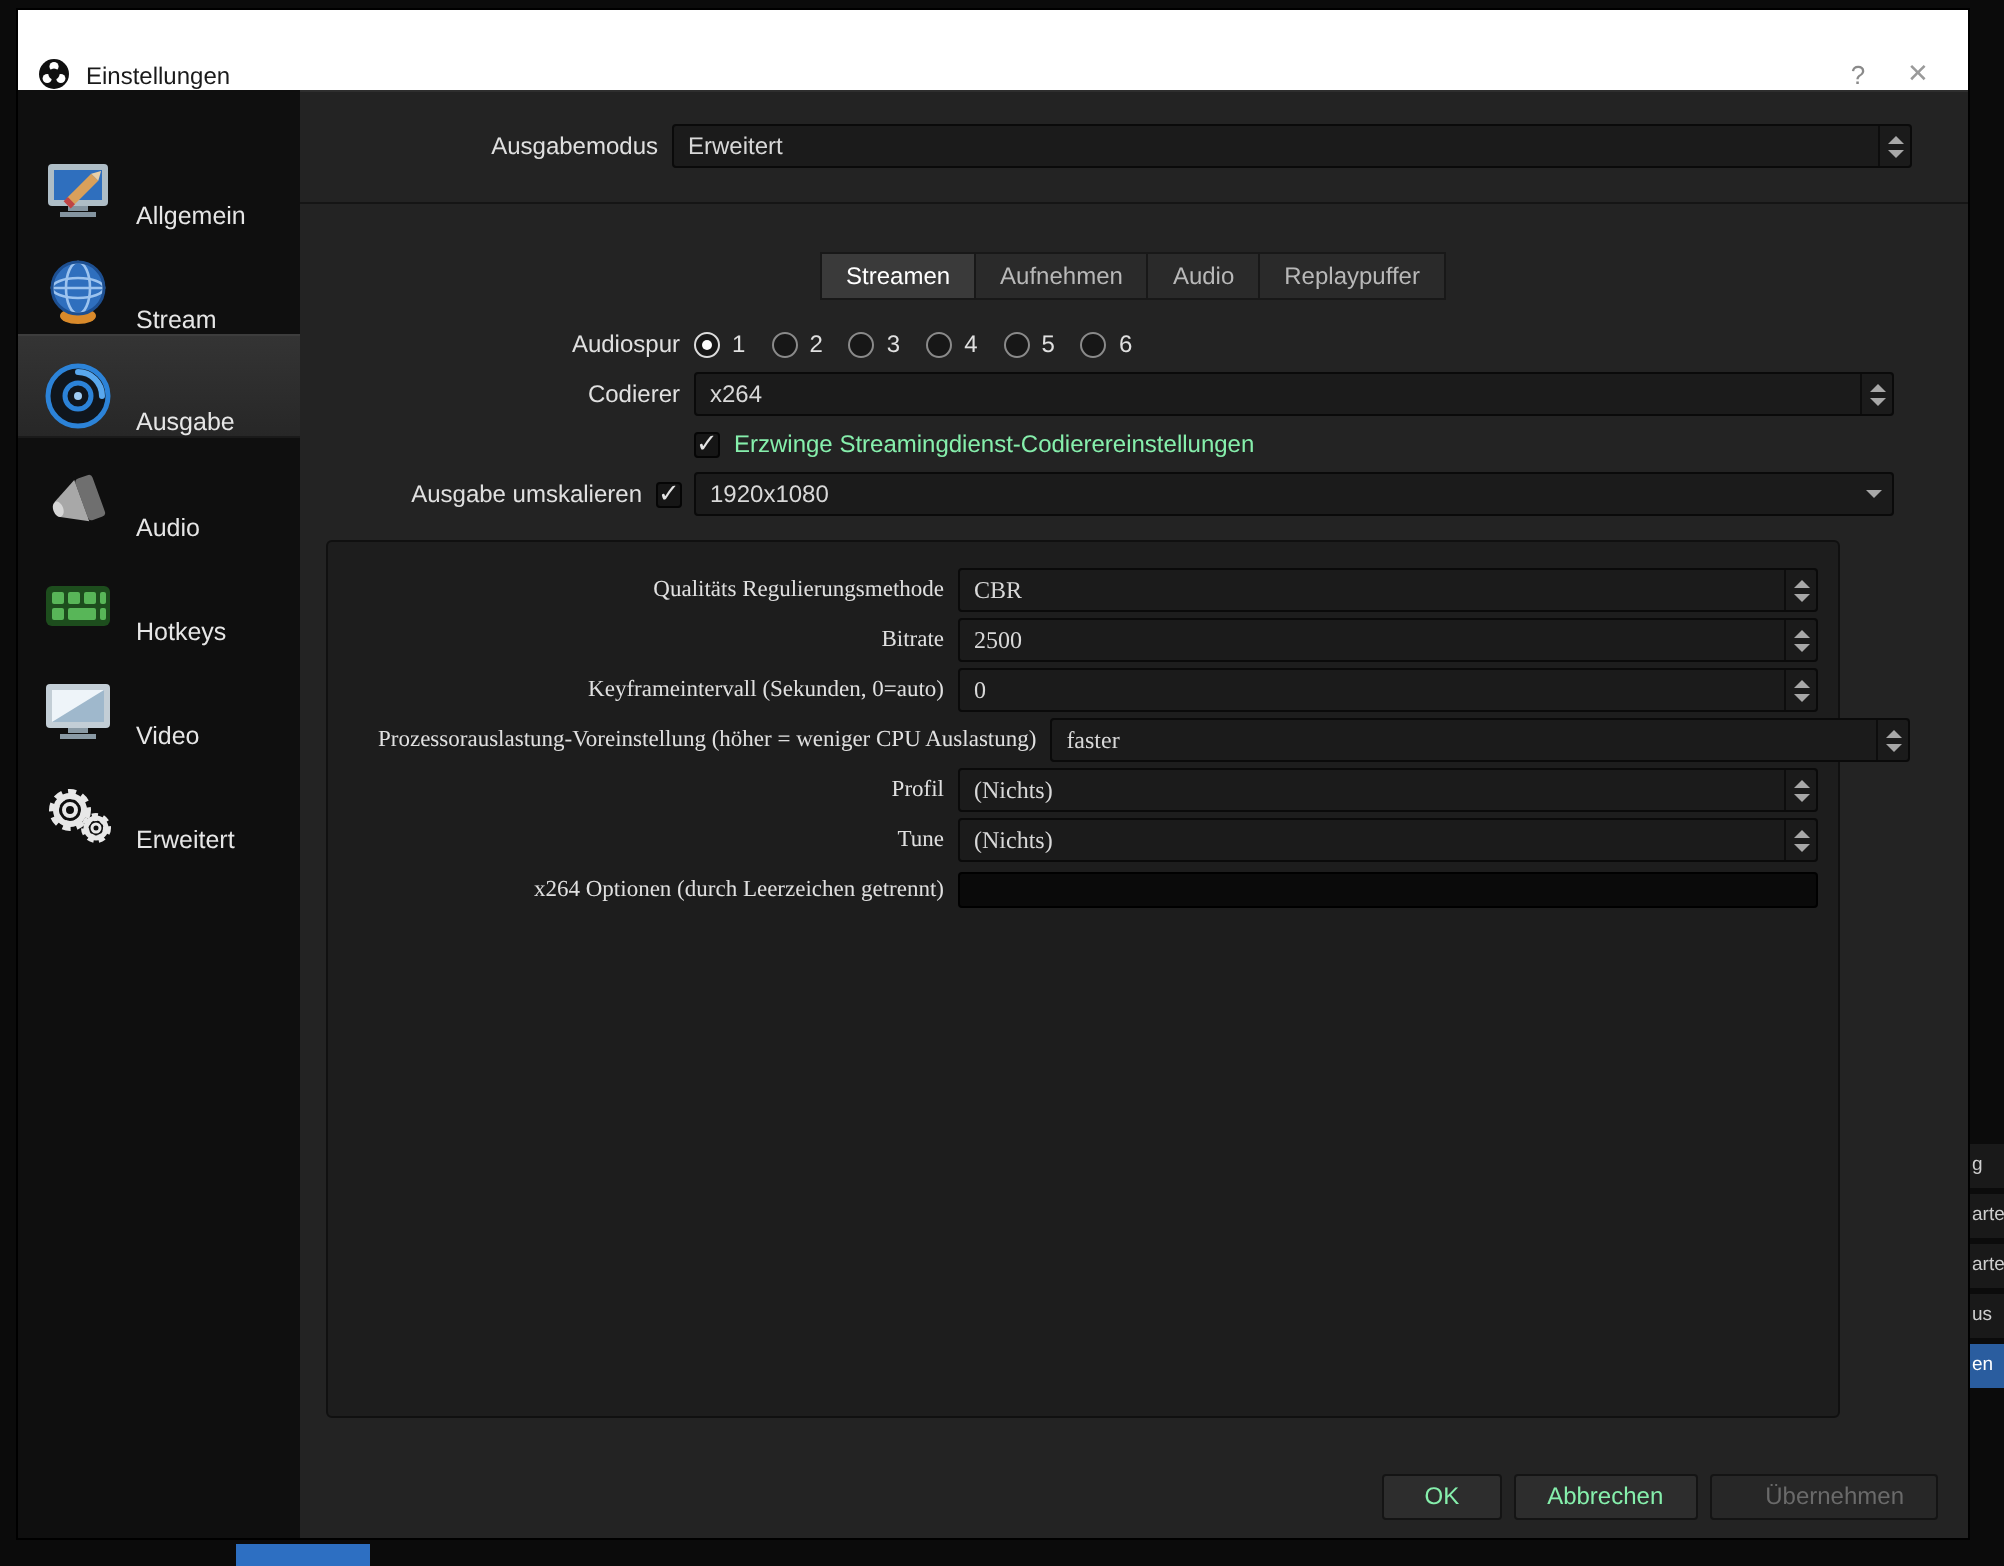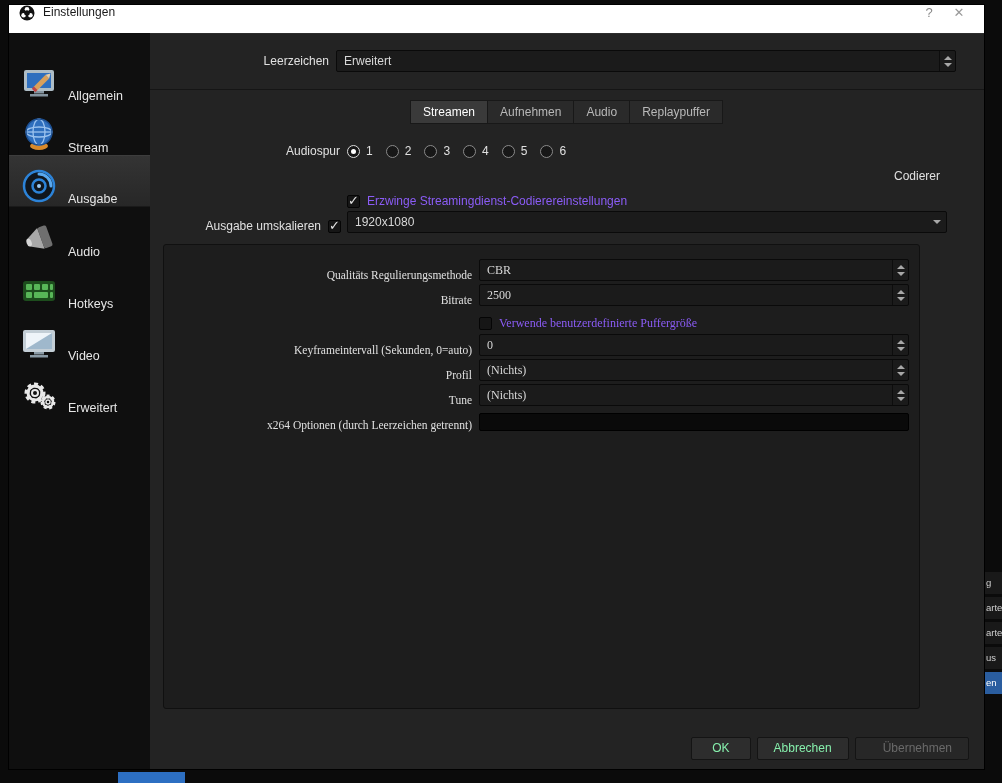--- a/index.html
+++ b/index.html
@@ -11,21 +11,21 @@
   .bg-strip { position:absolute; right:0; top:572px; width:17px; overflow:hidden; }
   .bg-row { width:60px; height:22px; margin-bottom:3px; background:#191919; color:#cfcfcf;
             font-size:9.5px; line-height:22px; padding-left:1px; white-space:nowrap; }
   .bg-row.hl { background:#2a5d9f; color:#fff; }
   .bg-blue-frag { position:absolute; left:118px; top:772px; width:67px; height:11px; background:#2d6fc2; }
 
   
   .dialog { position:absolute; left:8px; top:4px; width:977px; height:766px;
             background:#232323; border:1px solid #000; display:flex; flex-direction:column; }
 
-  .titlebar { height:28px; background:#ffffff; display:flex; align-items:flex-start; padding:0 10px; flex:0 0 auto; }
+  .titlebar { height:40px; background:#ffffff; display:flex; align-items:flex-end; padding:0 10px; flex:0 0 auto; }
   .tb-logo { width:16px; height:16px; margin-right:8px; }
   .tb-title { font-size:12px; color:#1a1a1a; }
   .tb-spacer { flex:1; }
   .tb-btn { width:30px; text-align:center; font-size:13px; color:#8a8a8a; cursor:default; }
   .tb-close { color:#9a9a9a; font-size:13px; }
 
   .dialog-body { flex:1; display:flex; min-height:0; }
 
   
   .sidebar { width:141px; background:#0f0f0f; padding-top:18px; flex:0 0 auto; }
@@ -39,45 +39,45 @@
   .main { flex:1; display:flex; flex-direction:column; background:#232323; min-width:0; }
 
   .top-row { height:57px; display:flex; align-items:center; padding-right:28px;
              border-bottom:1px solid #151515; box-shadow:0 1px 0 #2e2e2e inset; }
   .lbl { margin-left:auto; color:#e0e0e0; font-size:12px; padding-right:7px; white-space:nowrap; }
 
   .ctrl-top { width:620px; flex:0 0 auto; }
   .ctrl-main { width:600px; flex:0 0 auto; }
   .ctrl-grp { width:430px; flex:0 0 auto; }
 
-  .tabbar { display:flex; justify-content:center; margin:10px 0 8px; }
+  .tabbar { display:flex; justify-content:center; margin:24px 0 8px; }
   .tab { padding:4px 12px; background:#2a2a2a; border:1px solid #181818; margin-left:-1px;
          color:#b8b8b8; font-size:12px; cursor:default; }
   .tab.active { background:#3a3a3a; color:#ffffff; }
 
   .content { flex:1; display:flex; flex-direction:column; padding:2px 37px 0 0; min-height:0; }
-  .frow { display:flex; align-items:flex-end; height:24px; margin-bottom:1px;padding-left:25px; }
+  .frow { display:flex; align-items:center; height:24px; margin-bottom:1px;padding-left:25px; }
 
   
   .combo, .spinbox, .textinput {
     height:22px; background:#1b1b1b; border:1px solid #0a0a0a; border-radius:2px;
     display:flex; align-items:center; color:#d8d8d8; font-size:12px; padding-left:7px;
   }
   .combo-val { flex:1; white-space:nowrap; overflow:hidden; }
   .arrows { width:16px; height:100%; border-left:1px solid #0d0d0d; display:flex; flex-direction:column;
             align-items:center; justify-content:center; gap:3px; cursor:default; }
   .tri-up { width:0; height:0; border-left:4px solid transparent; border-right:4px solid transparent; border-bottom:4px solid #a8a8a8; }
   .tri-down { width:0; height:0; border-left:4px solid transparent; border-right:4px solid transparent; border-top:4px solid #a8a8a8; }
   .drop { width:18px; height:100%; display:flex; align-items:center; justify-content:center; cursor:default; }
   .textinput { background:#0a0a0a; height:18px; border:1px solid #000; width:100%; color:#ddd; font-family:inherit; font-size:12px; }
 
   .cb { width:13px; height:13px; background:#161616; border:1px solid #050505; border-radius:2px;
         position:relative; flex:0 0 auto; cursor:default; }
   .cb.checked::after { content:"✓"; position:absolute; left:0px; top:-3px; color:#e4e4e4; font-size:13px; }
-  .cb-label { color:#8b5cf6; font-size:12px; margin-left:7px; white-space:nowrap; }
+  .cb-label { color:#86efac; font-size:12px; margin-left:7px; white-space:nowrap; }
 
   .radio { width:13px; height:13px; border-radius:50%; background:#171717; border:1px solid #8a8a8a;
            position:relative; flex:0 0 auto; cursor:default; }
   .radio.sel { border-color:#dcdcdc; }
   .radio.sel::after { content:""; position:absolute; left:3px; top:3px; width:5px; height:5px; border-radius:50%; background:#ffffff; }
   .radio-group { display:flex; align-items:center; gap:13px; }
   .radio-opt { display:flex; align-items:center; gap:6px; color:#e0e0e0; font-size:12px; }
 
   .groupbox { flex:1; margin:10px 27px 18px 13px; background:#1d1d1d; border:1px solid #101010;
               border-radius:3px; padding:12px 10px 0 0; min-height:0;font-family:Liberation Serif, serif; }
@@ -209,21 +209,21 @@
               <circle cx="29" cy="27" r="2" stroke-width="1.5"></circle>
             </g>
           </svg>
           <span class="side-label">Erweitert</span>
         </div>
       </div>
 
       <div class="main">
 
         <div class="top-row">
-          <span class="lbl">Leerzeichen</span>
+          <span class="lbl">Ausgabemodus</span>
           <div class="combo ctrl-top">
             <span class="combo-val">Erweitert</span>
             <span class="arrows">
                 <span class="tri-up"></span>
                 <span class="tri-down"></span>
               </span>
           </div>
         </div>
 
         <div class="tabbar">
@@ -260,20 +260,27 @@
                 </span>
               <span class="radio-opt">
                   <span class="radio"></span>
                   <span>6</span>
                 </span>
             </div>
           </div>
 
           <div class="frow">
             <span class="lbl">Codierer</span>
+            <div class="combo ctrl-main">
+              <span class="combo-val">x264</span>
+              <span class="arrows">
+                  <span class="tri-up"></span>
+                  <span class="tri-down"></span>
+                </span>
+            </div>
           </div>
 
           <div class="frow">
             <span class="lbl"></span>
             <div class="ctrl-main" style="display:flex;align-items:center;">
               <span class="cb checked"></span>
               <span class="cb-label">Erzwinge Streamingdienst-Codierereinstellungen</span>
             </div>
           </div>
 
@@ -305,39 +312,42 @@
               <span class="lbl">Bitrate</span>
               <div class="spinbox ctrl-grp">
                 <span class="combo-val">2500</span>
                 <span class="arrows">
                     <span class="tri-up"></span>
                     <span class="tri-down"></span>
                   </span>
               </div>
             </div>
 
-            <div class="frow">
-              <span class="lbl"></span>
-              <div class="ctrl-grp" style="display:flex;align-items:center;">
-                <span class="cb"></span>
-                <span class="cb-label">Verwende benutzerdefinierte Puffergröße</span>
-              </div>
-            </div>
 
             <div class="frow">
               <span class="lbl">Keyframeintervall (Sekunden, 0=auto)</span>
               <div class="spinbox ctrl-grp">
                 <span class="combo-val">0</span>
                 <span class="arrows">
                     <span class="tri-up"></span>
                     <span class="tri-down"></span>
                   </span>
               </div>
             </div>
 
+            <div class="frow">
+              <span class="lbl">Prozessorauslastung-Voreinstellung (höher = weniger CPU Auslastung)</span>
+              <div class="combo ctrl-grp">
+                <span class="combo-val">faster</span>
+                <span class="arrows">
+                    <span class="tri-up"></span>
+                    <span class="tri-down"></span>
+                  </span>
+              </div>
+            </div>
 
             <div class="frow">
               <span class="lbl">Profil</span>
               <div class="combo ctrl-grp">
                 <span class="combo-val">(Nichts)</span>
                 <span class="arrows">
                     <span class="tri-up"></span>
                     <span class="tri-down"></span>
                   </span>
               </div>

